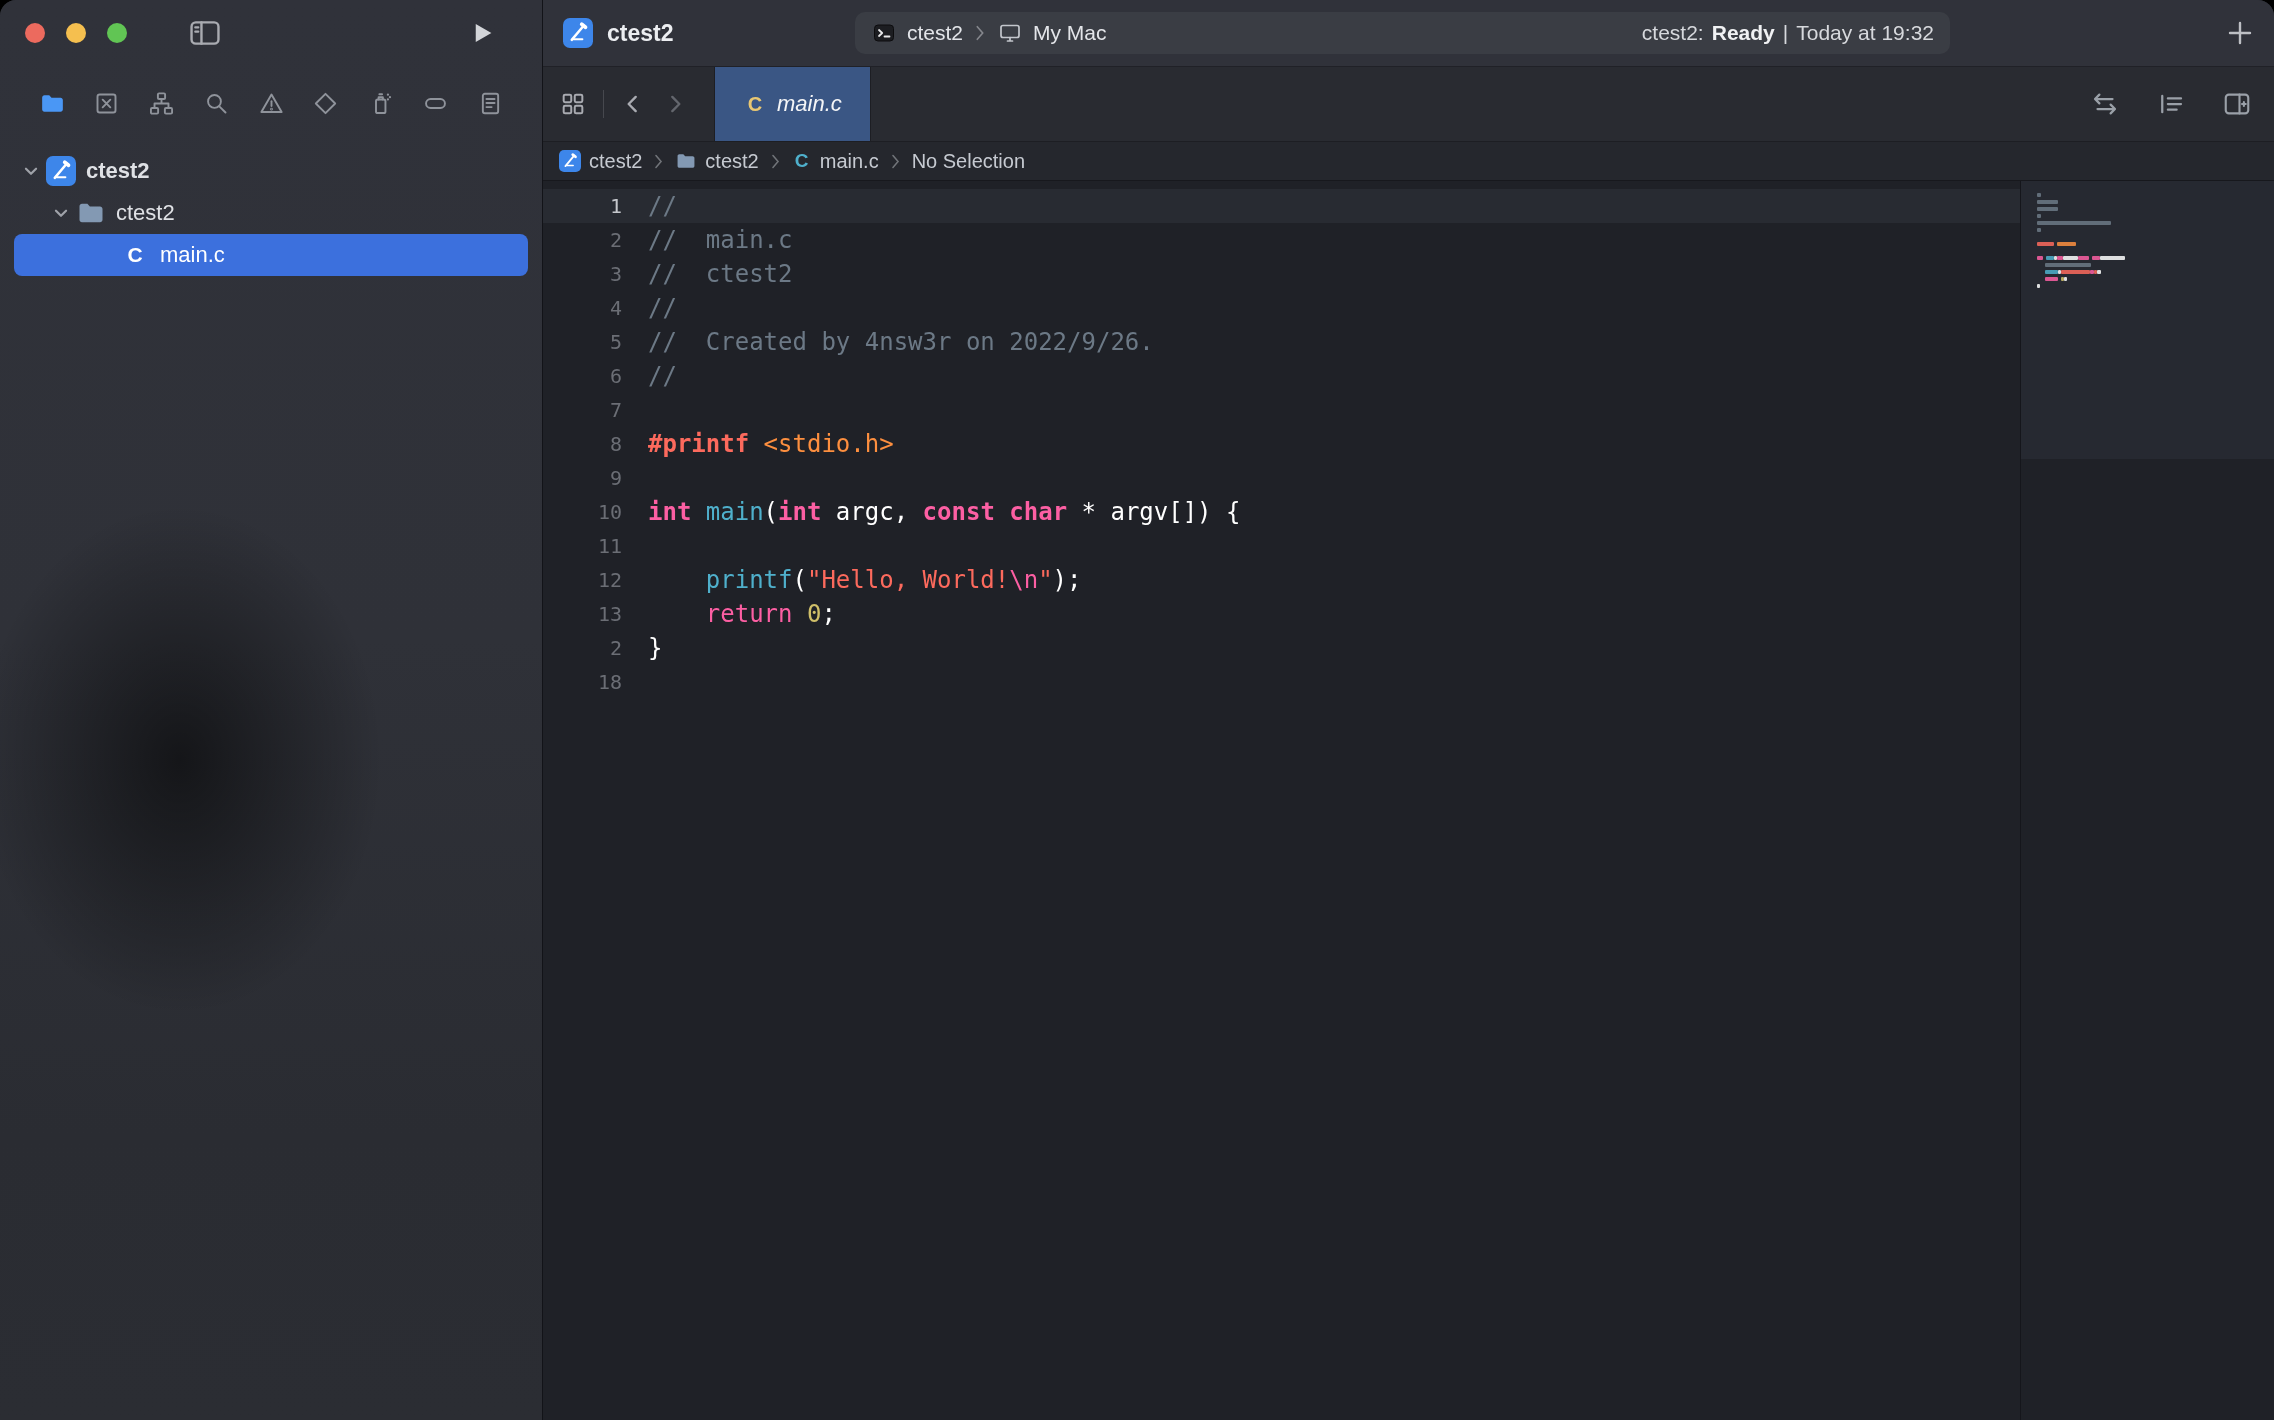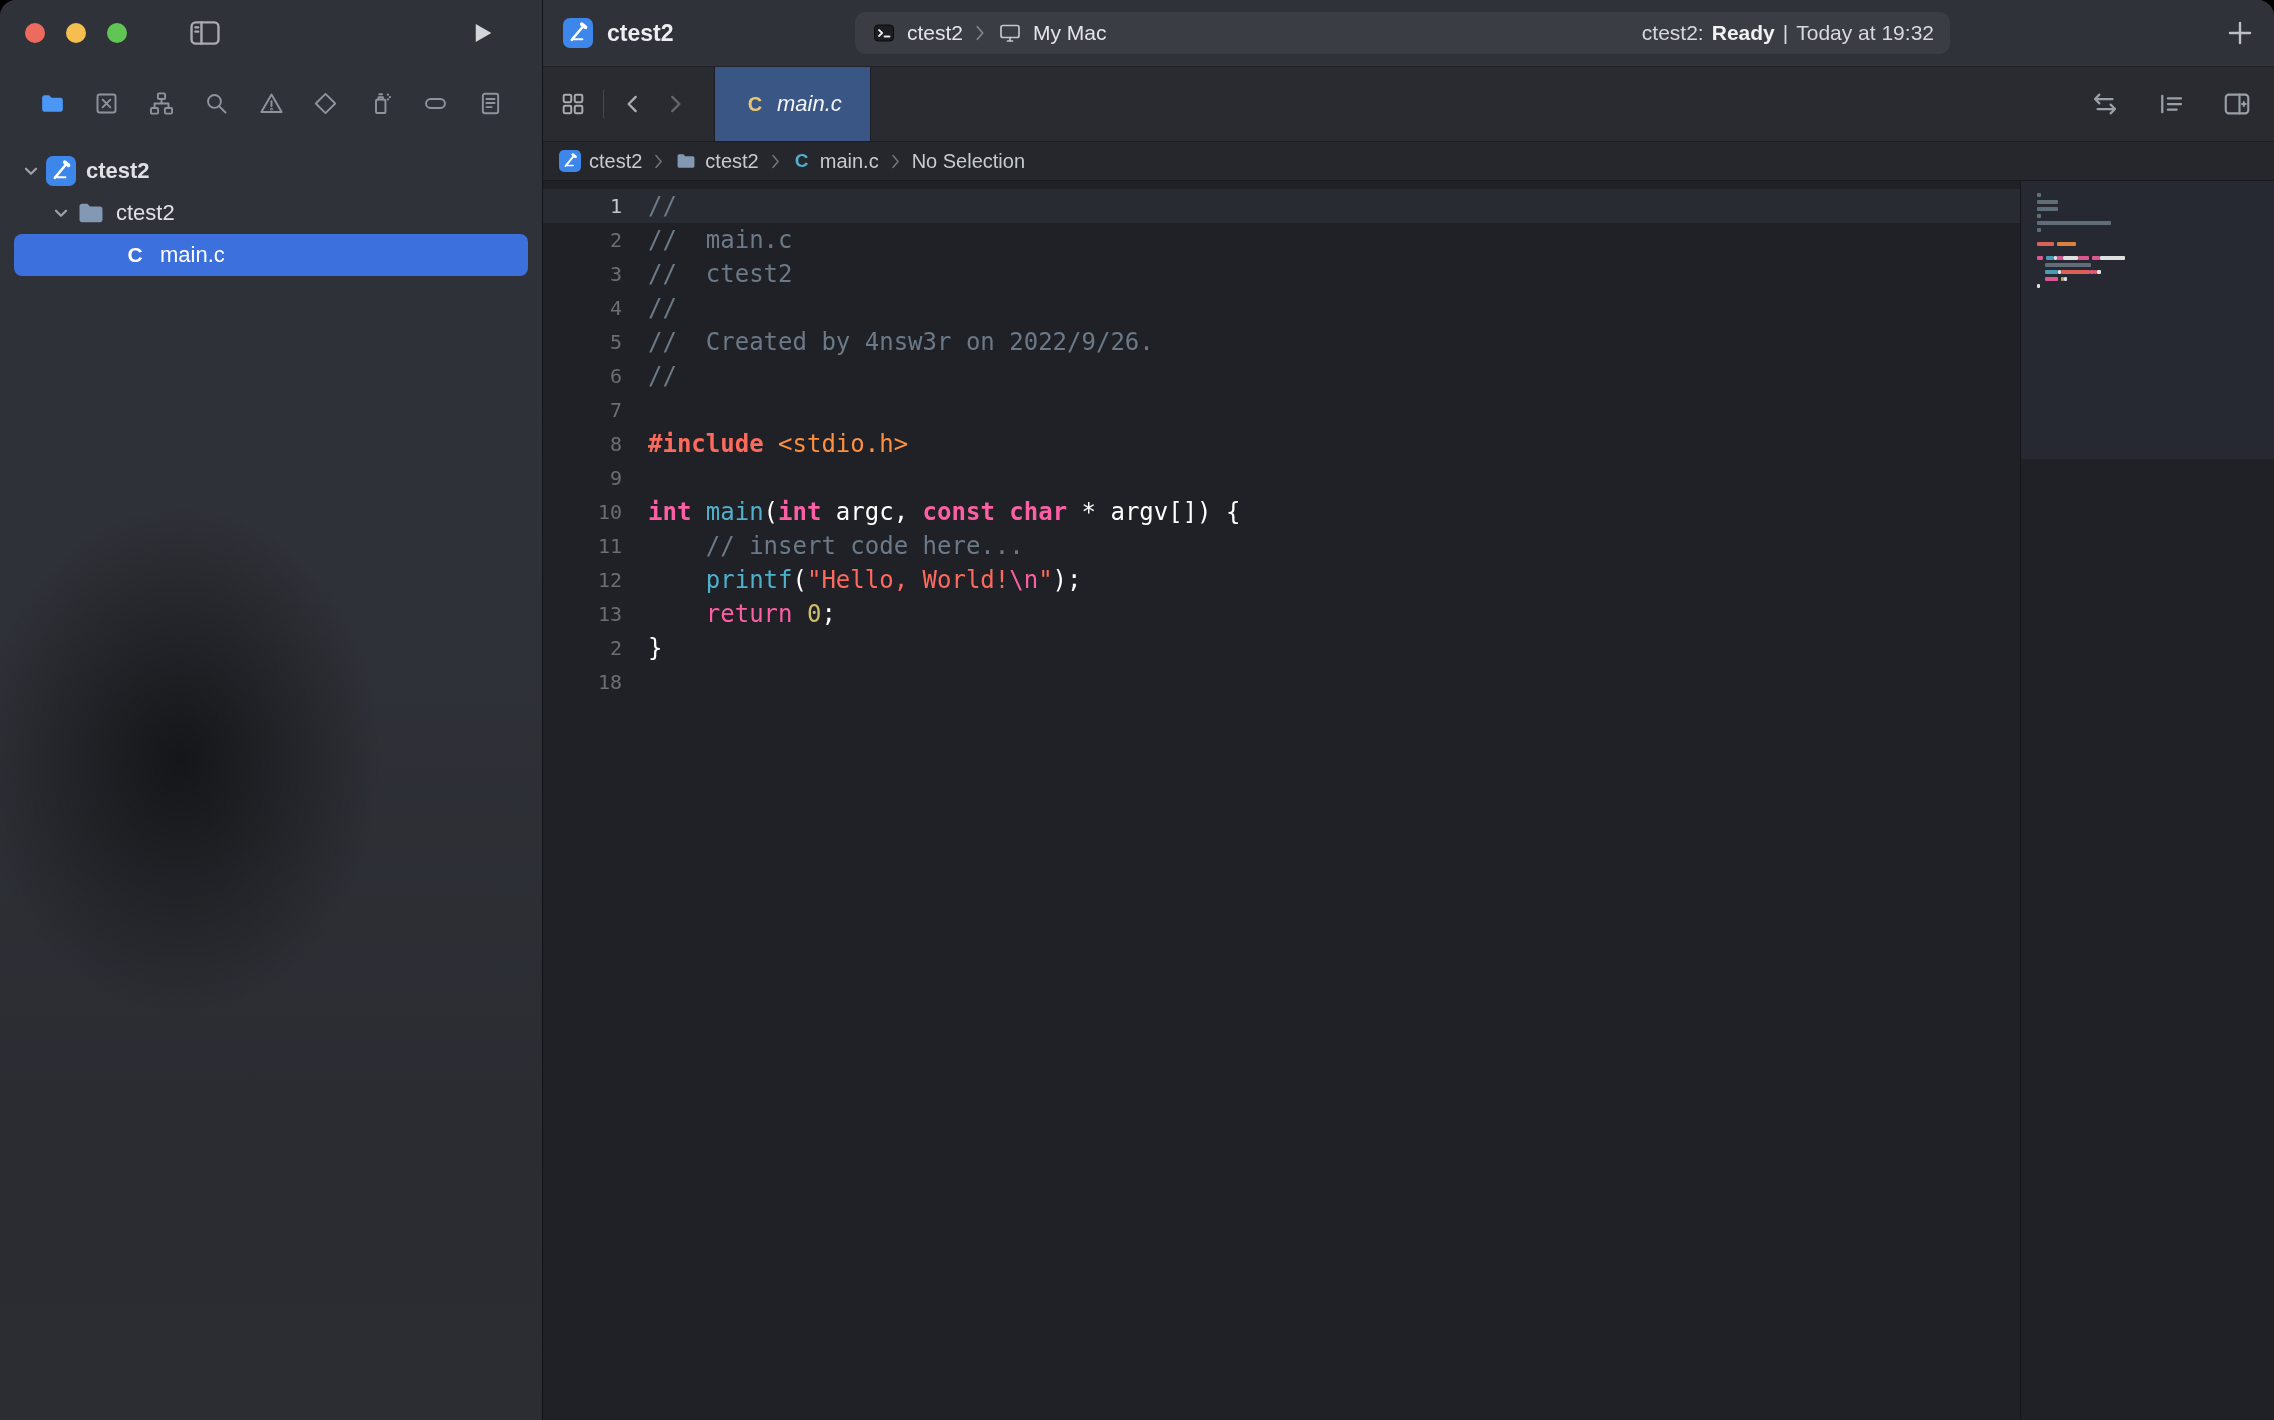--- a/index.html
+++ b/index.html
@@ -393,33 +393,32 @@
           <div class="code-line">
             <span class="ln">6</span>
             <span class="lc"><span style="color: rgb(108, 121, 134);">//</span></span>
           </div>
           <div class="code-line">
             <span class="ln">7</span>
             <span class="lc"></span>
           </div>
           <div class="code-line">
             <span class="ln">8</span>
-            <span class="lc"><span style="color: rgb(252, 106, 93); font-weight: 700;">#include</span><span style="color: rgb(255, 255, 255);"> </span><span style="color: rgb(253, 143, 63);">&lt;stdio.h&gt;</span></span>
+            <span class="lc"><span style="color: rgb(252, 106, 93); font-weight: 700;">#printf</span><span style="color: rgb(255, 255, 255);"> </span><span style="color: rgb(253, 143, 63);">&lt;stdio.h&gt;</span></span>
           </div>
           <div class="code-line">
             <span class="ln">9</span>
             <span class="lc"></span>
           </div>
           <div class="code-line">
             <span class="ln">10</span>
             <span class="lc"><span style="color: rgb(252, 95, 163); font-weight: 700;">int</span><span style="color: rgb(255, 255, 255);"> </span><span style="color: rgb(79, 176, 204);">main</span><span style="color: rgb(255, 255, 255);">(</span><span style="color: rgb(252, 95, 163); font-weight: 700;">int</span><span style="color: rgb(255, 255, 255);"> argc, </span><span style="color: rgb(252, 95, 163); font-weight: 700;">const</span><span style="color: rgb(255, 255, 255);"> </span><span style="color: rgb(252, 95, 163); font-weight: 700;">char</span><span style="color: rgb(255, 255, 255);"> * argv[]) {</span></span>
           </div>
           <div class="code-line">
             <span class="ln">11</span>
-            <span class="lc"><span style="color: rgb(255, 255, 255);">    </span><span style="color: rgb(108, 121, 134);">// insert code here...</span></span>
           </div>
           <div class="code-line">
             <span class="ln">12</span>
             <span class="lc"><span style="color: rgb(255, 255, 255);">    </span><span style="color: rgb(79, 176, 204);">printf</span><span style="color: rgb(255, 255, 255);">(</span><span style="color: rgb(252, 106, 93);">"Hello, World!</span><span style="color: rgb(252, 95, 163);">\n</span><span style="color: rgb(252, 106, 93);">"</span><span style="color: rgb(255, 255, 255);">);</span></span>
           </div>
           <div class="code-line">
             <span class="ln">13</span>
             <span class="lc"><span style="color: rgb(255, 255, 255);">    </span><span style="color: rgb(252, 95, 163); font-weight: 400;">return</span><span style="color: rgb(255, 255, 255);"> </span><span style="color: rgb(208, 191, 105);">0</span><span style="color: rgb(255, 255, 255);">;</span></span>
           </div>
           <div class="code-line">

